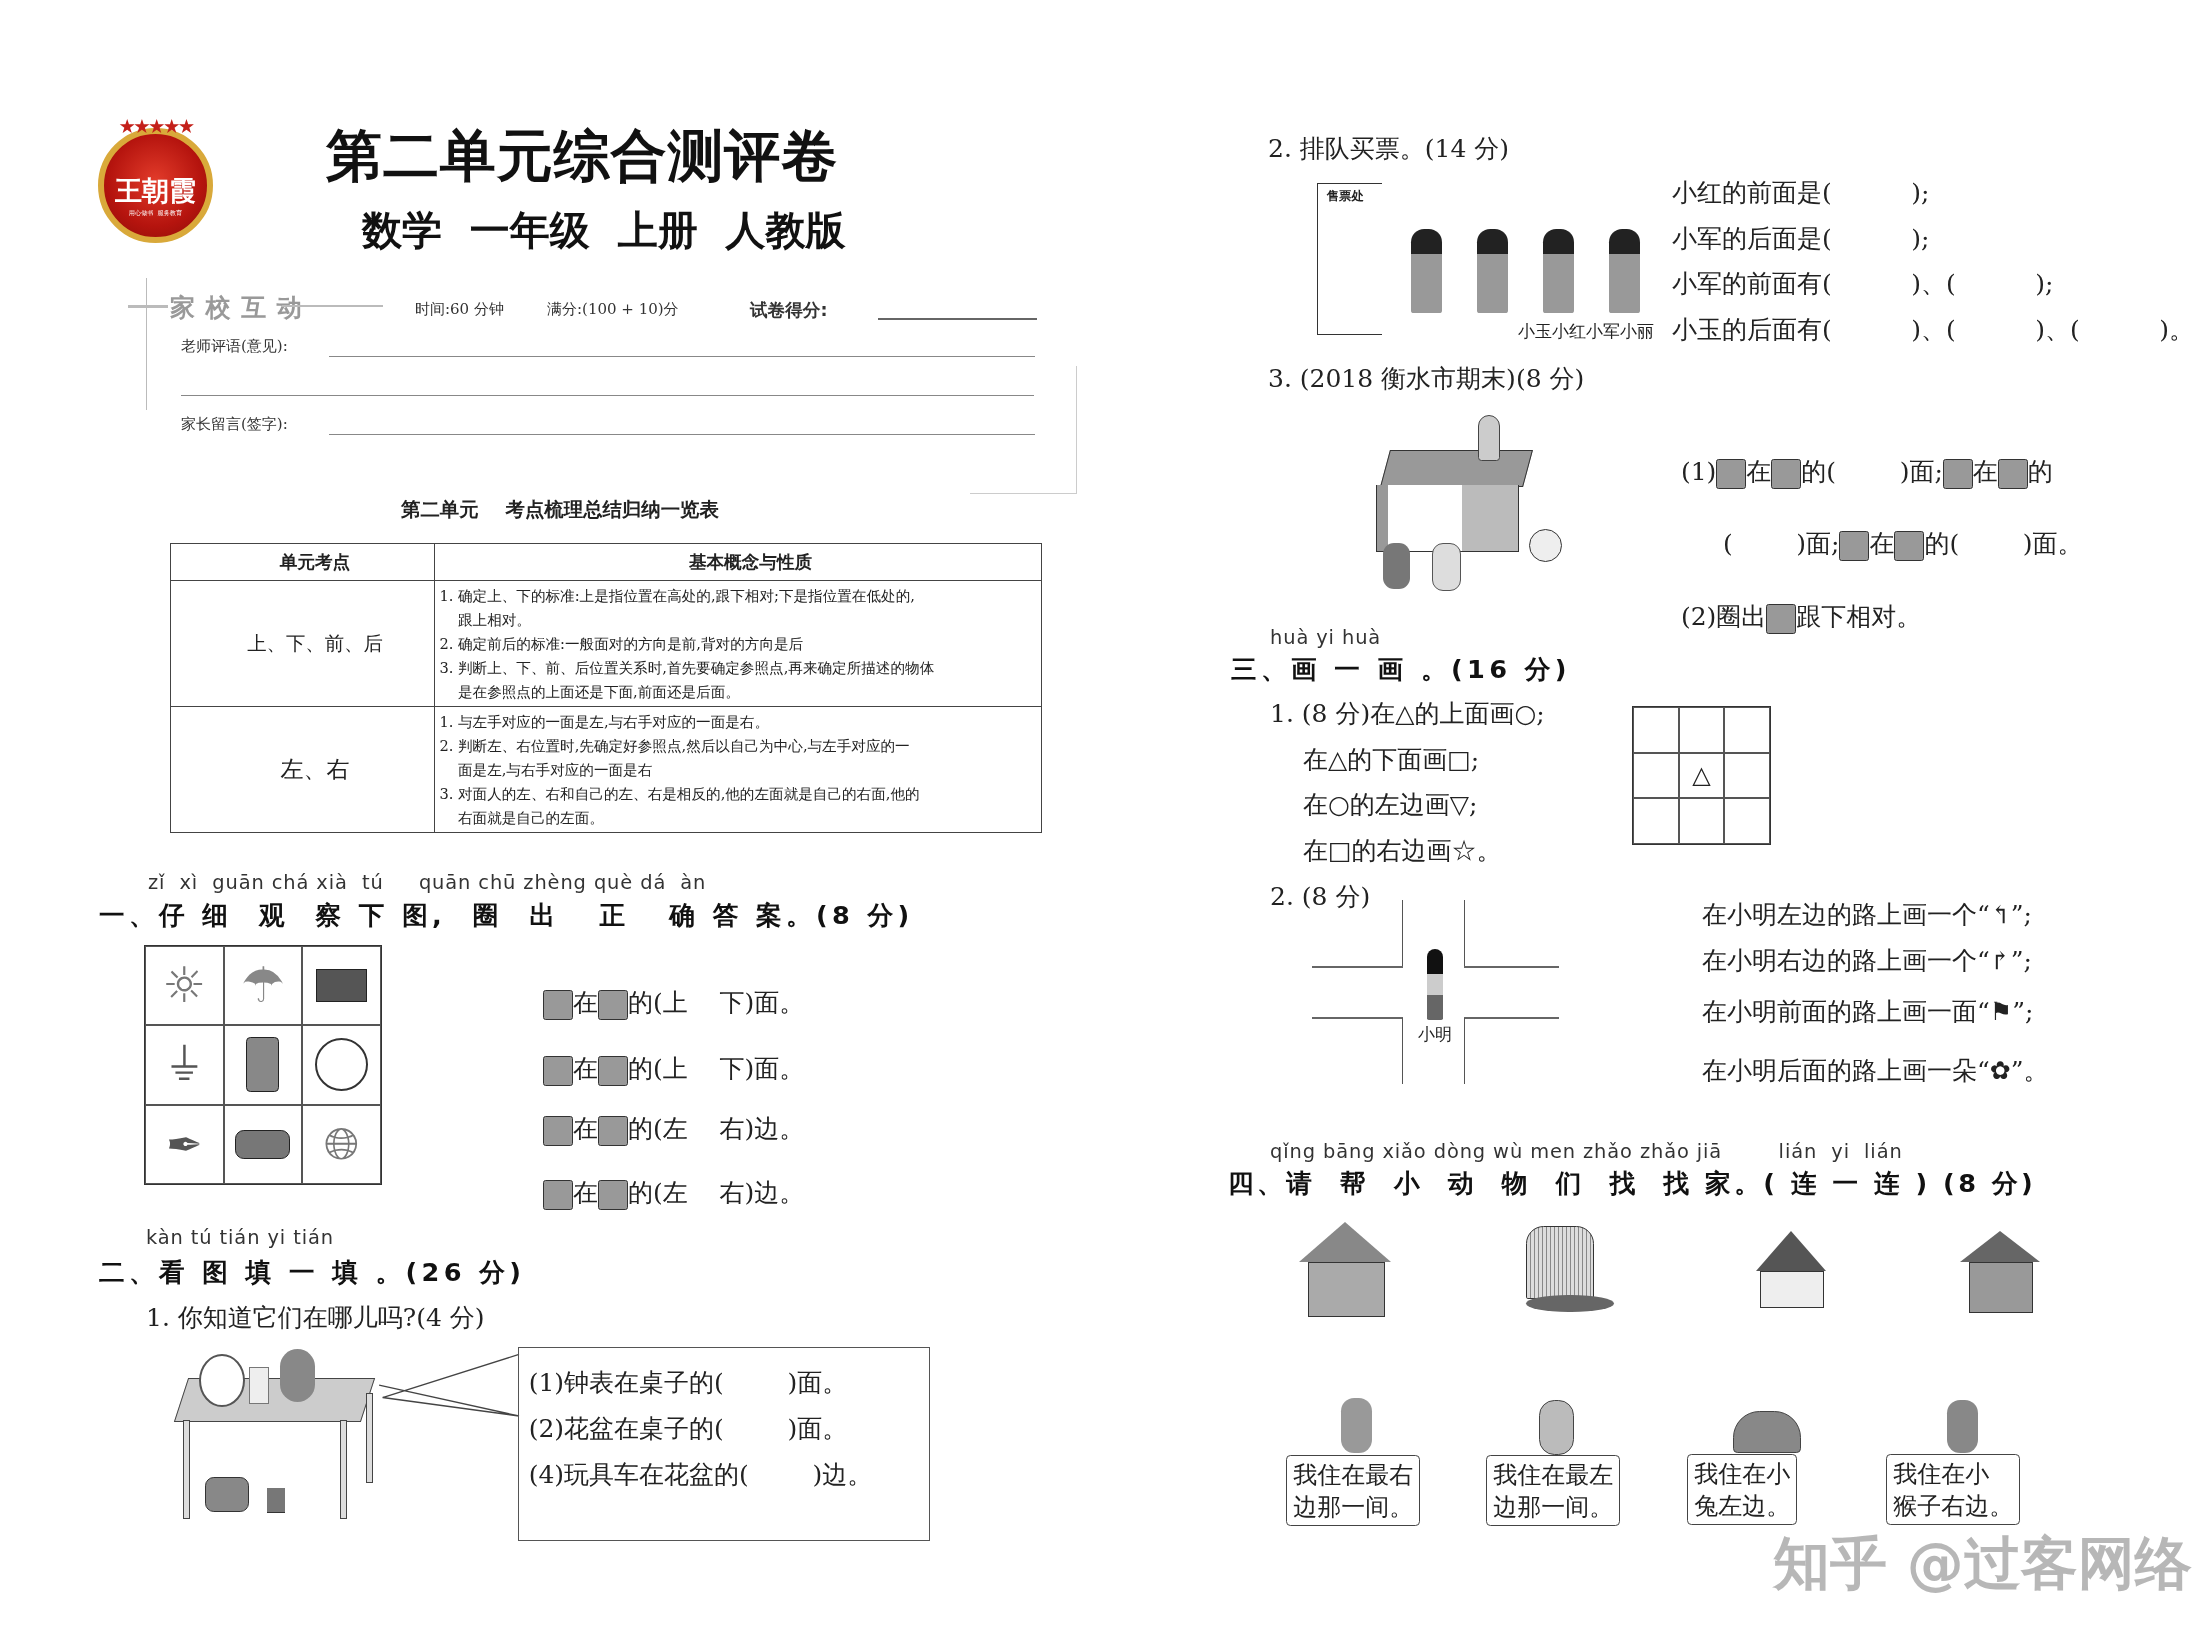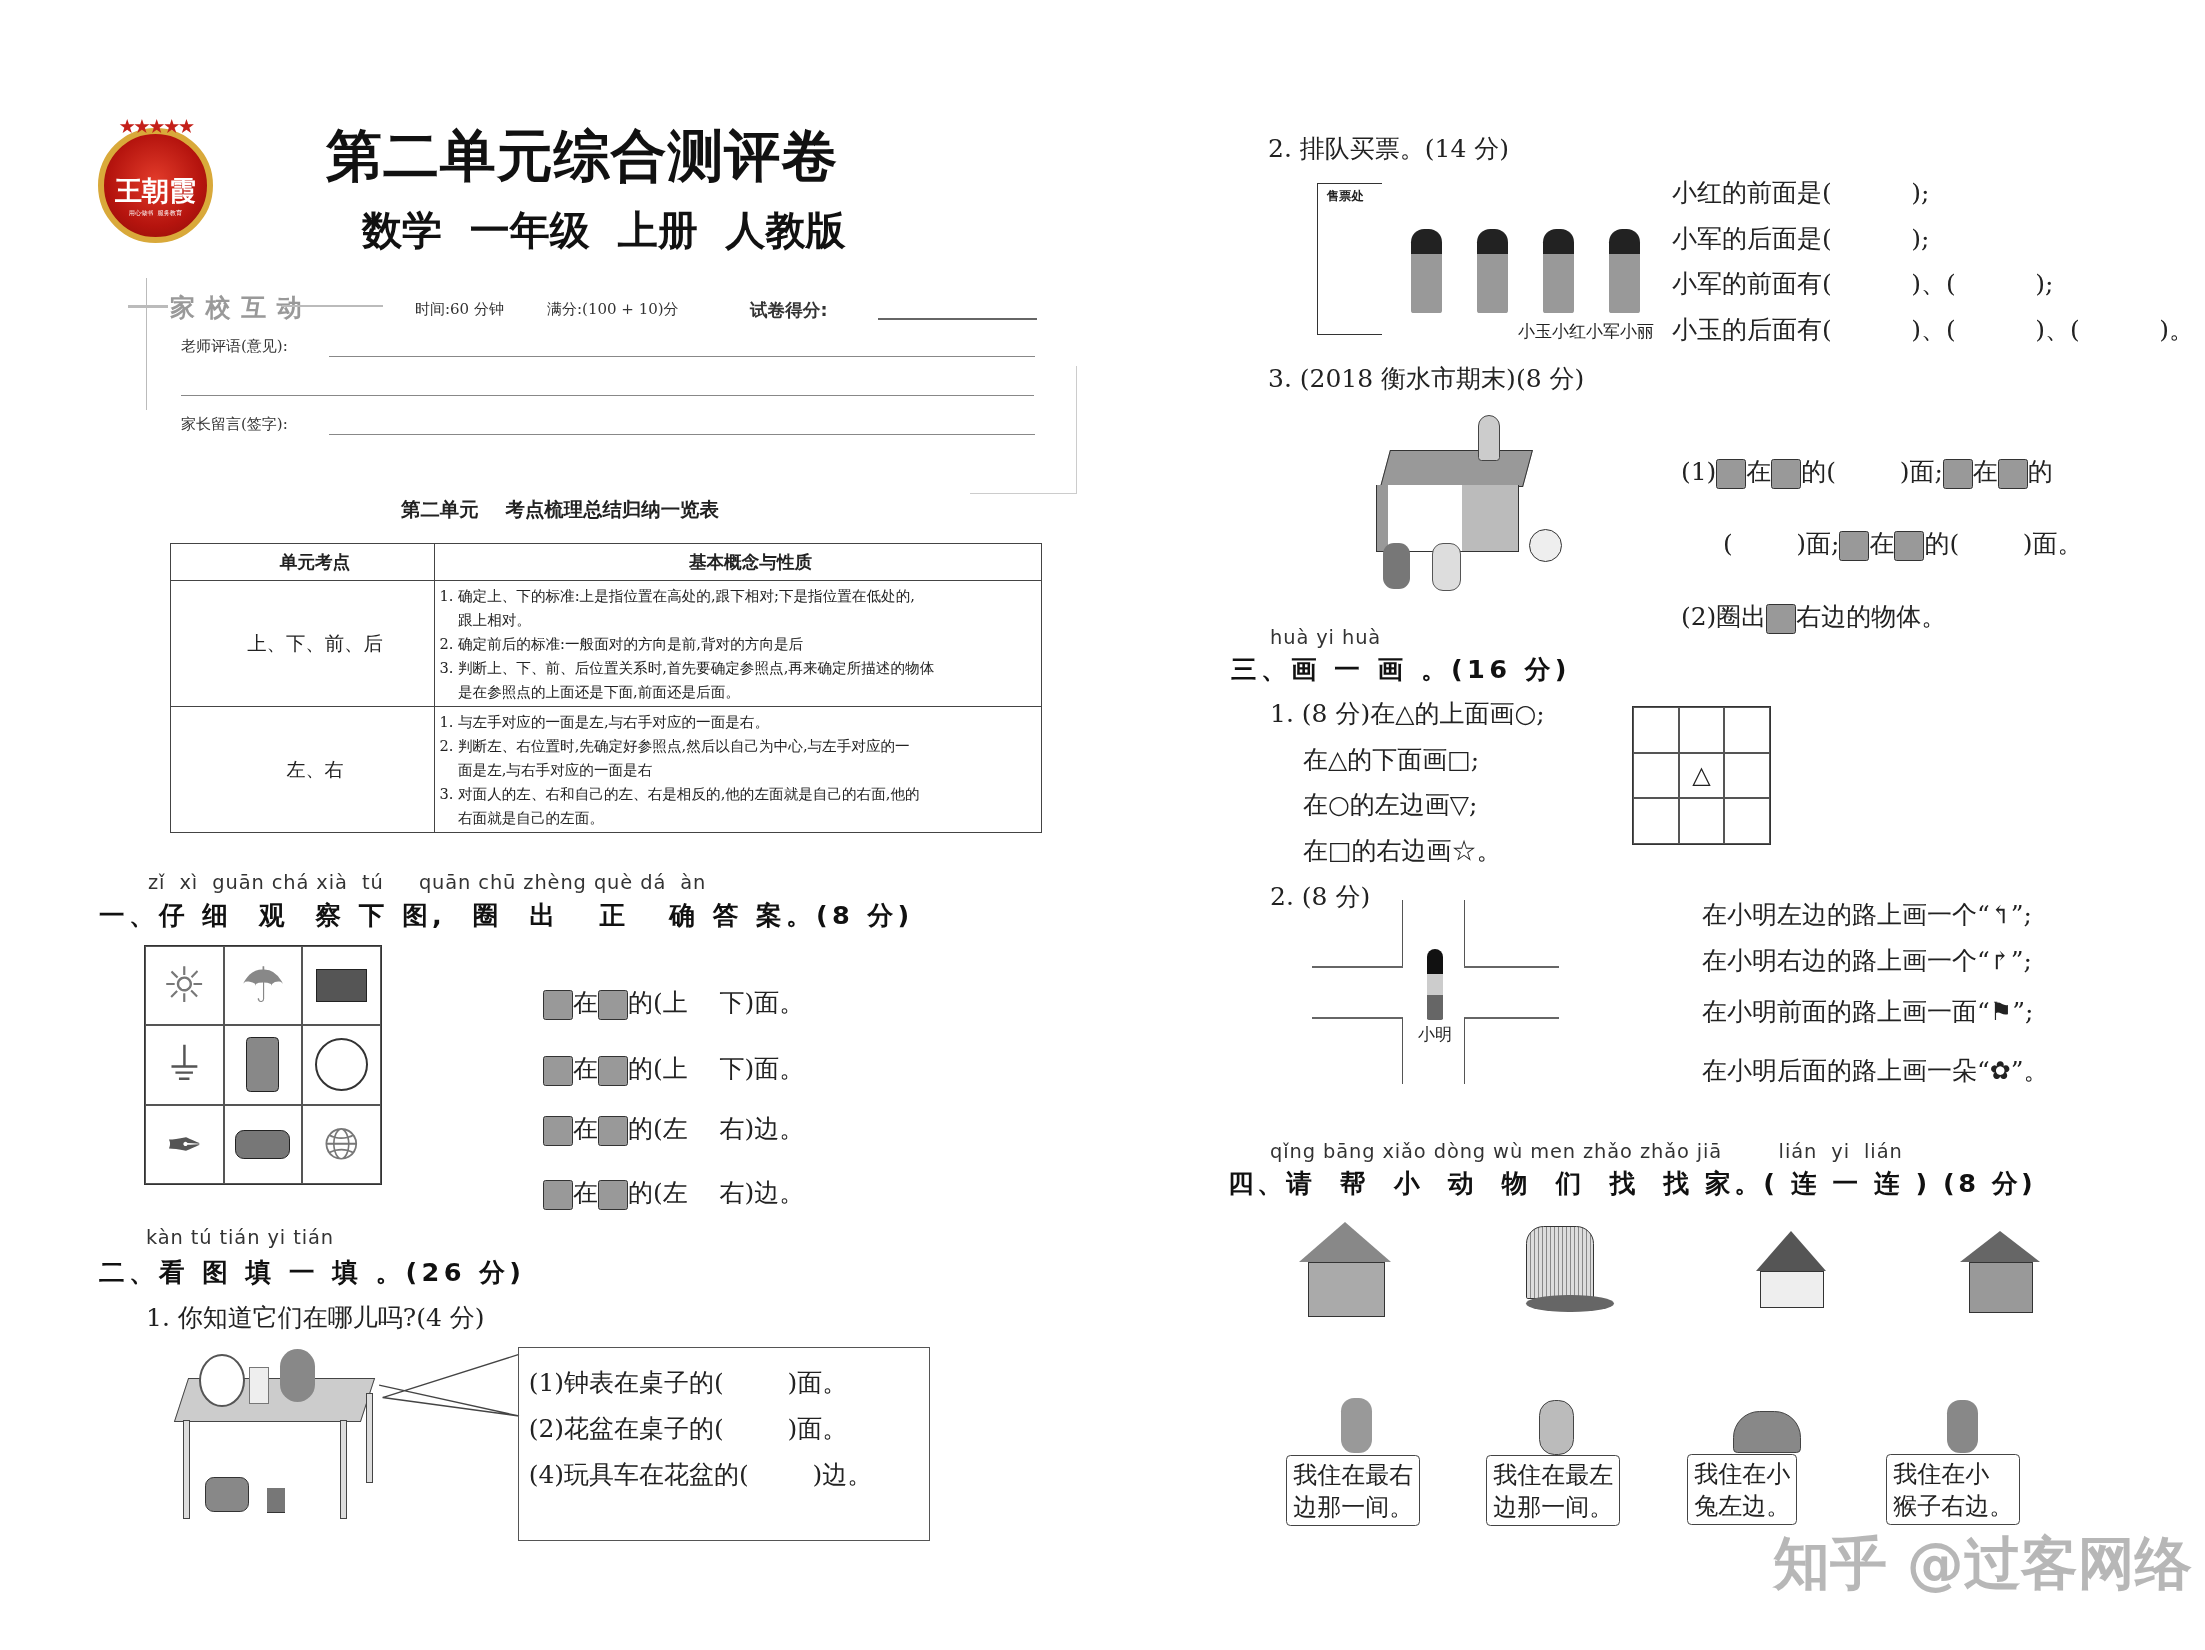--- a/index.html
+++ b/index.html
@@ -62,21 +62,21 @@
     <td style="text-align:center;font-size:19.4px;font-family:'DejaVu Sans',sans-serif;">上、下、前、后</td>
     <td style="padding:2.6px 4.4px;font-size:14.6px;line-height:24px;">
       <div style="white-space:pre;">1. 确定上、下的标准:上是指位置在高处的,跟下相对;下是指位置在低处的,</div>
       <div style="white-space:pre;">    跟上相对。</div>
       <div style="white-space:pre;">2. 确定前后的标准:一般面对的方向是前,背对的方向是后</div>
       <div style="white-space:pre;">3. 判断上、下、前、后位置关系时,首先要确定参照点,再来确定所描述的物体</div>
       <div style="white-space:pre;">    是在参照点的上面还是下面,前面还是后面。</div>
     </td>
   </tr>
   <tr style="height:125px;">
-    <td style="text-align:center;font-size:19px;font-family:'DejaVu Sans',sans-serif;">左、右</td>
+    <td style="text-align:center;font-size:23px;font-family:'DejaVu Sans',sans-serif;">左、右</td>
     <td style="padding:2.6px 4.4px;font-size:14.6px;line-height:24px;">
       <div style="white-space:pre;">1. 与左手对应的一面是左,与右手对应的一面是右。</div>
       <div style="white-space:pre;">2. 判断左、右位置时,先确定好参照点,然后以自己为中心,与左手对应的一</div>
       <div style="white-space:pre;">    面是左,与右手对应的一面是右</div>
       <div style="white-space:pre;">3. 对面人的左、右和自己的左、右是相反的,他的左面就是自己的右面,他的</div>
       <div style="white-space:pre;">    右面就是自己的左面。</div>
     </td>
   </tr>
 </tbody>
   </table>
@@ -181,21 +181,21 @@
   <div style="position:absolute;left:11px;top:137px;width:26.5px;height:46px;background:#777;border-radius:11px;"></div>
   <div style="position:absolute;left:60px;top:137px;width:26.5px;height:46px;background:#ddd;border:0.9px solid #555;border-radius:11px;"></div>
 </div>
 <div class="abs txt" style="left:1665px;top:426px;">
   <span>(1)</span><span class="icon-box"></span><span>在</span><span class="icon-box"></span><span>的(        )面;</span><span class="icon-box"></span><span>在</span><span class="icon-box"></span><span>的</span>
 </div>
 <div class="abs txt" style="left:1707px;top:498px;">
   <span>(        )面;</span><span class="icon-box"></span><span>在</span><span class="icon-box"></span><span>的(        )面。</span>
 </div>
 <div class="abs txt" style="left:1665px;top:571px;">
-  <span>(2)圈出</span><span class="icon-box"></span><span>右边的物体。</span>
+  <span>(2)圈出</span><span class="icon-box"></span><span>跟下相对。</span>
 </div>
 
 <div class="abs pinyin" style="left:1270px;top:626px;">huà yi huà</div>
 <div class="abs sec" style="left:1231px;top:652px;letter-spacing:4.4px;">三、画 一 画 。(16 分)</div>
 <div class="abs txt" style="left:1270px;top:697px;">1. (8 分)在△的上面画○;</div>
 <div class="abs txt" style="left:1303px;top:743px;">在△的下面画□;</div>
 <div class="abs txt" style="left:1303px;top:788px;">在○的左边画▽;</div>
 <div class="abs txt" style="left:1303px;top:834px;">在□的右边画☆。</div>
 <div class="grid9" style="left:1632px;top:706px;width:137px;height:137px;border-width:1.3px;">
   <div></div>

